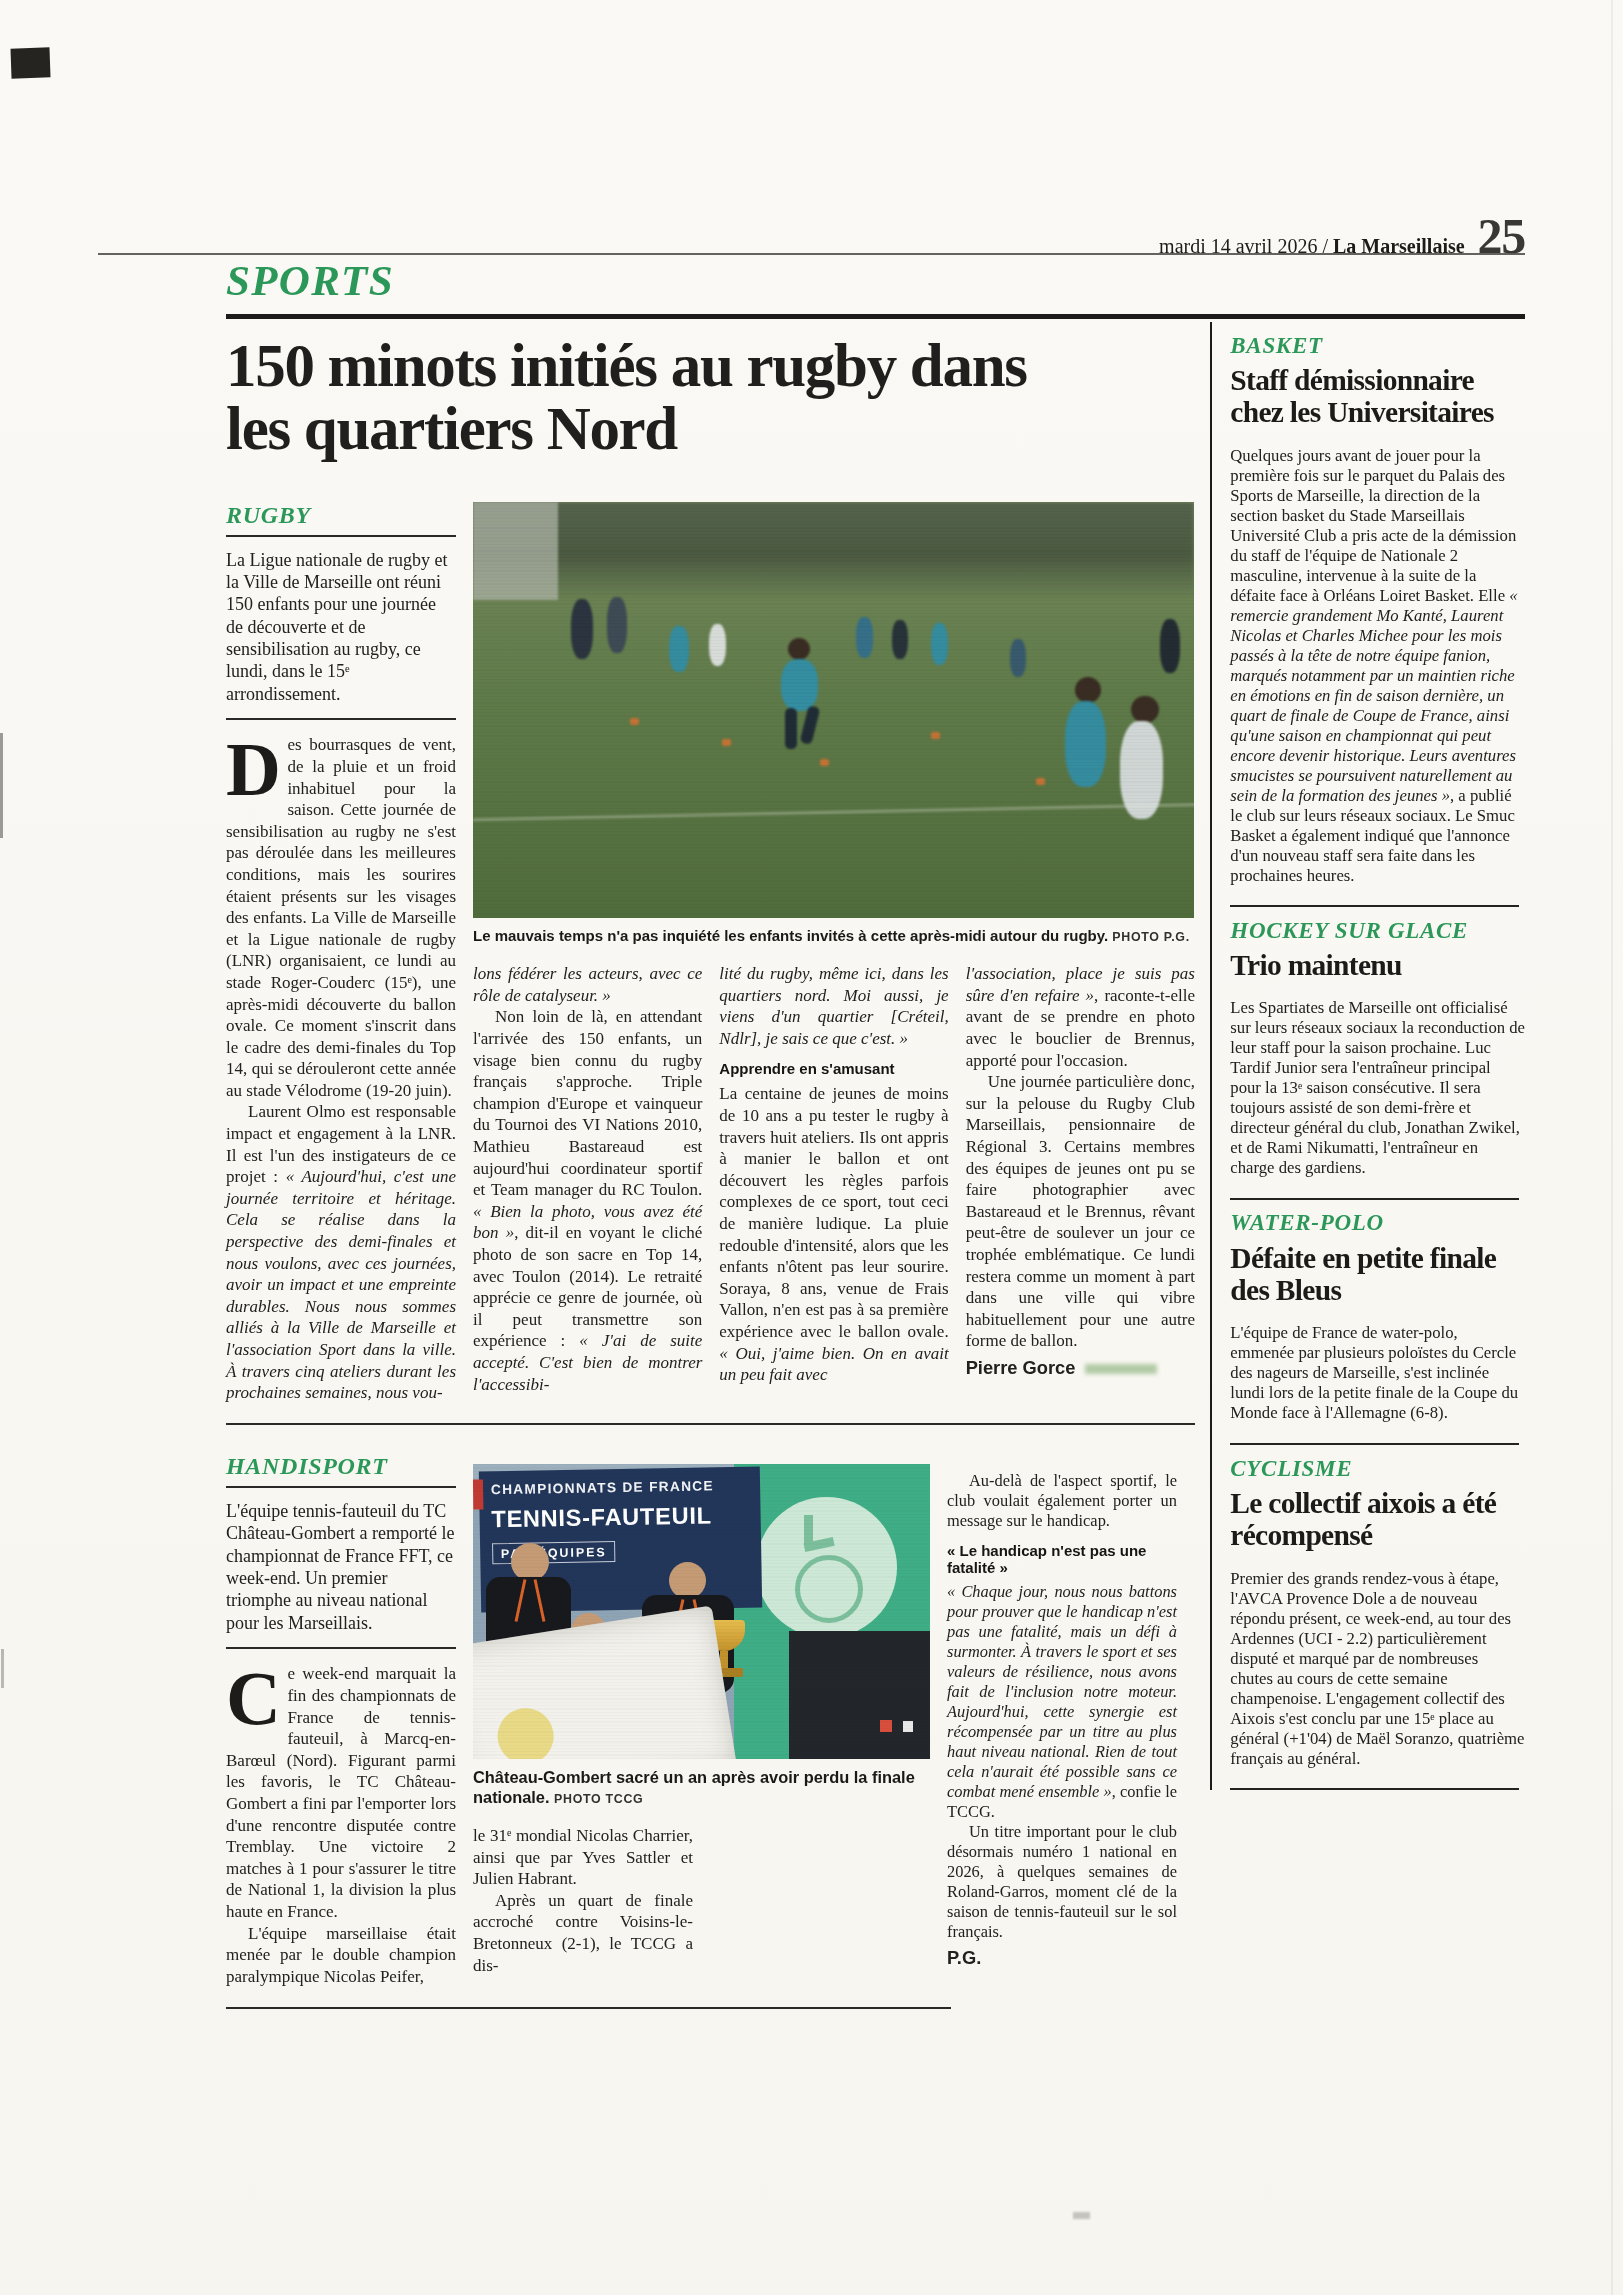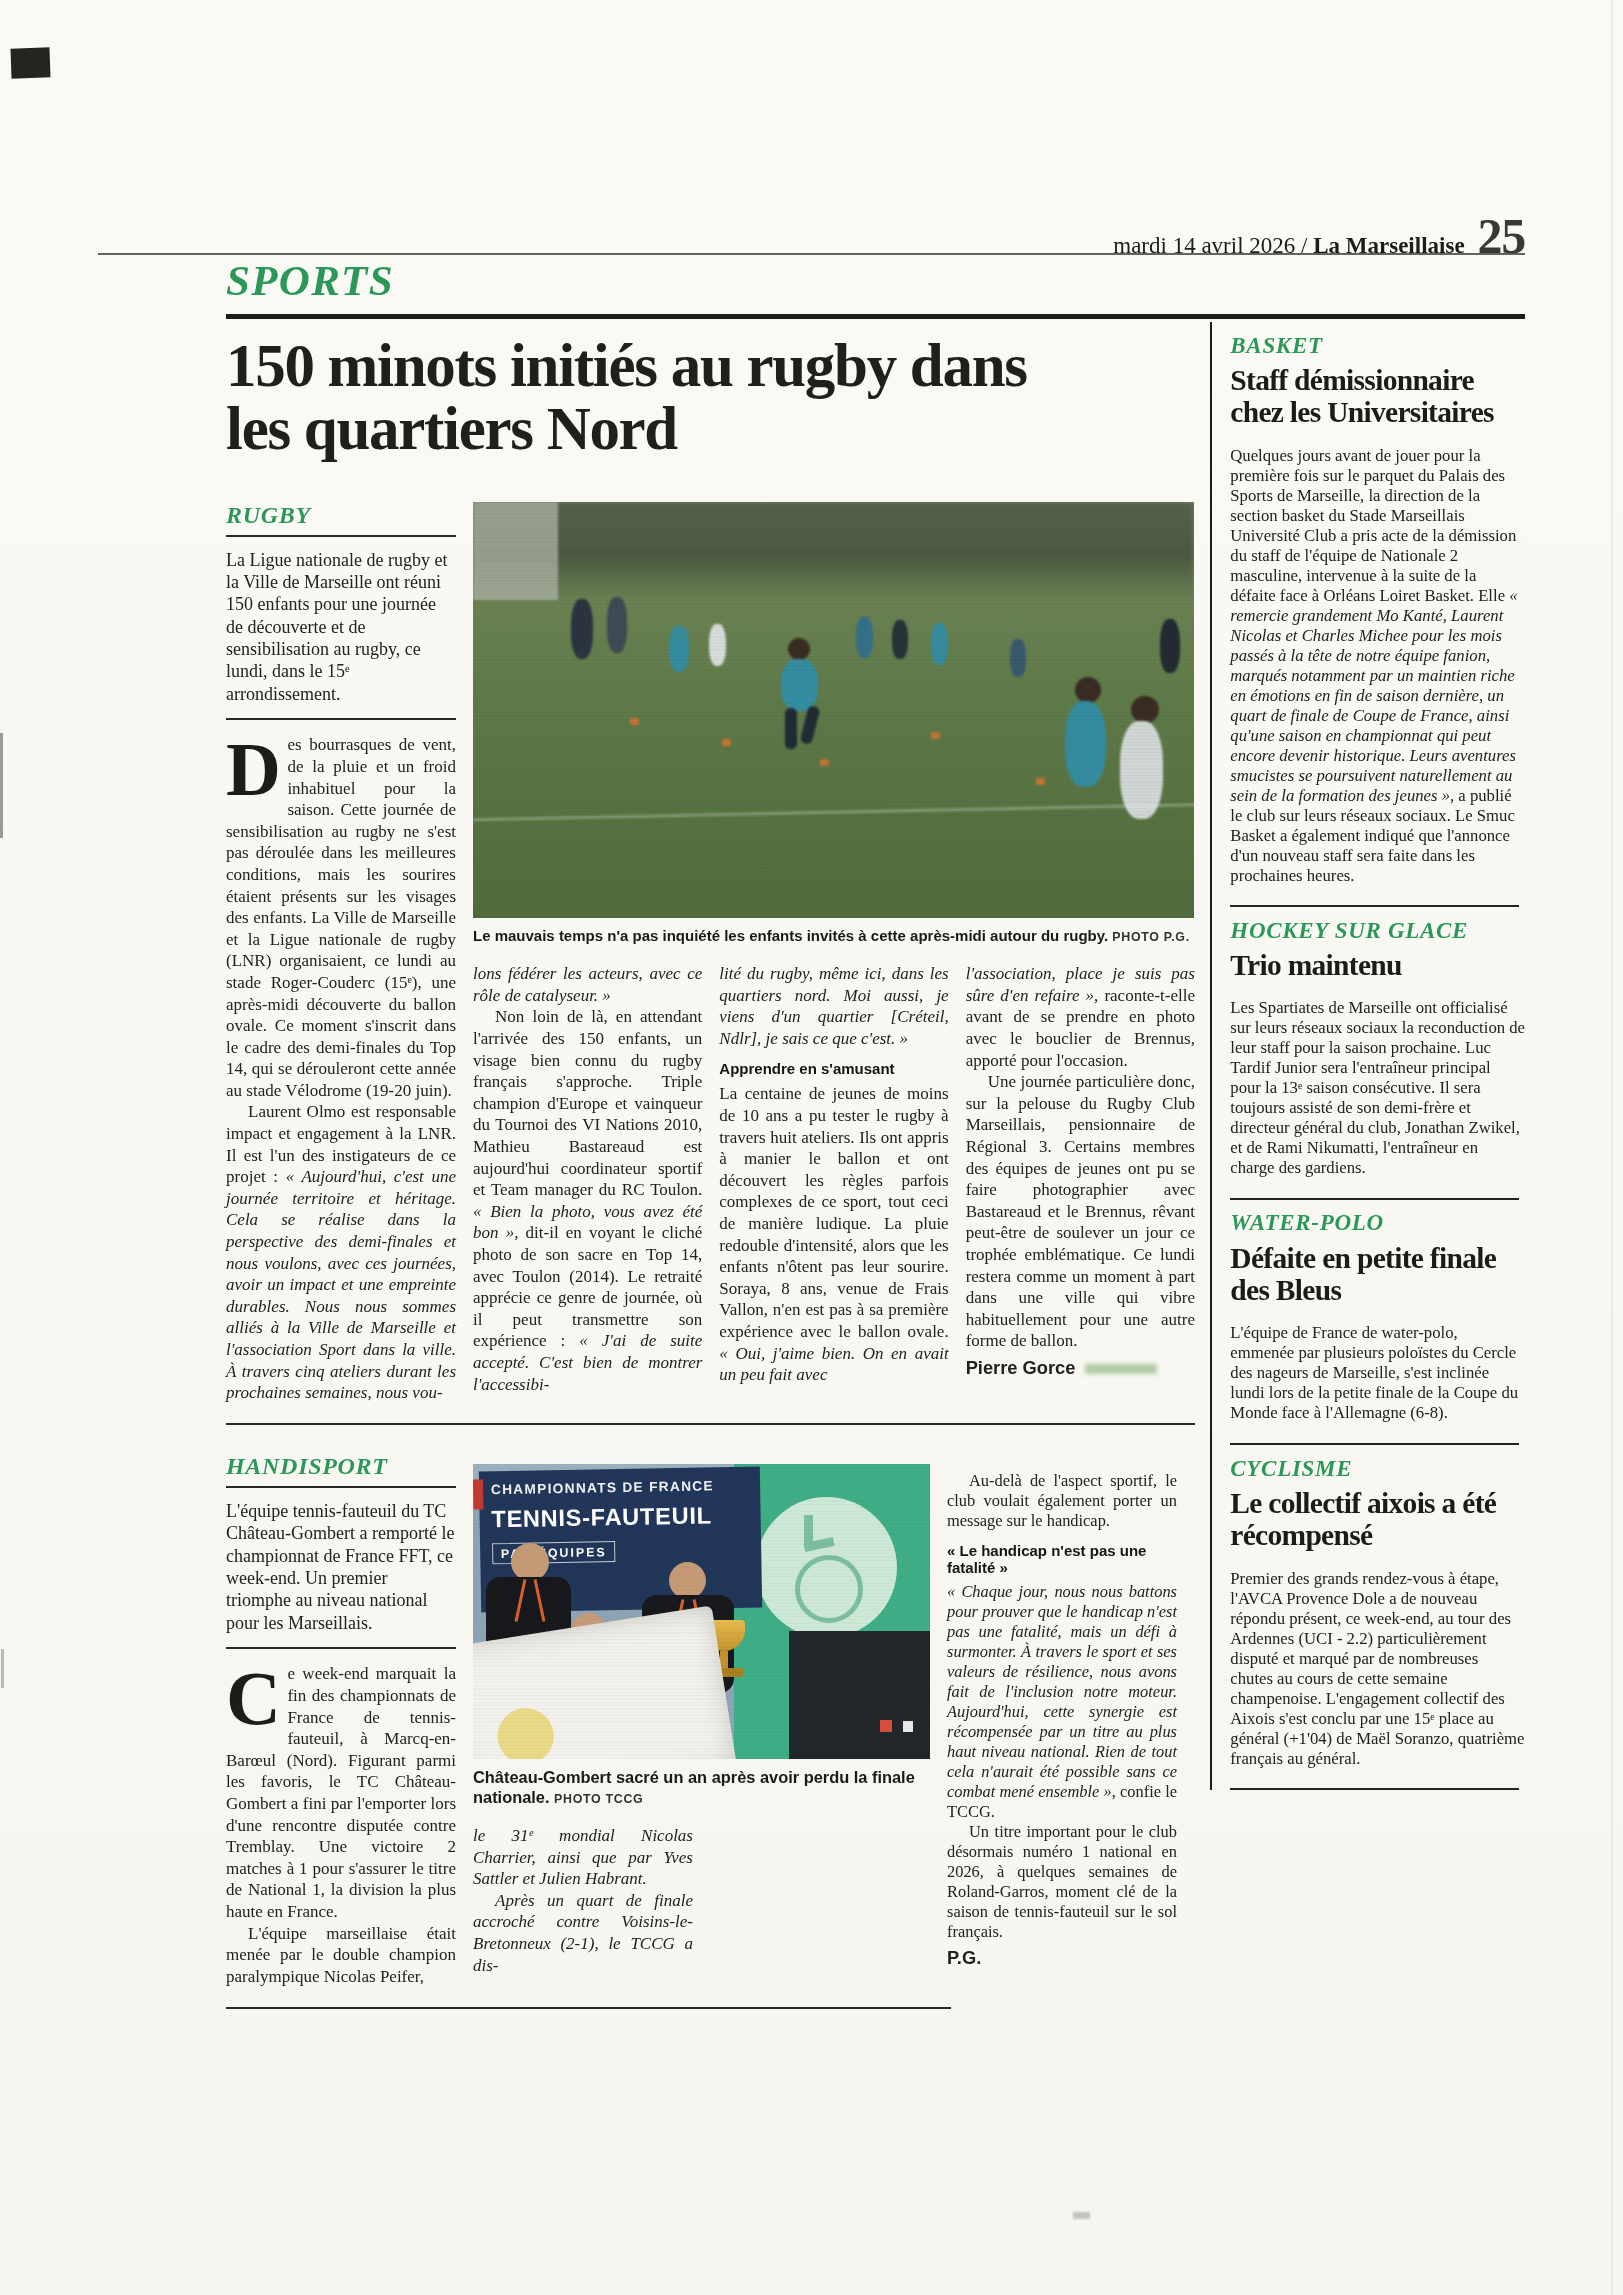--- a/index.html
+++ b/index.html
@@ -15,21 +15,21 @@
     overflow:hidden;
   }
   
   .corner-mark{position:absolute;left:10.5px;top:48px;width:39px;height:30px;background:#14110e;transform:rotate(-2deg);opacity:.92;}
   .edge-line{position:absolute;left:0;top:733px;width:3.3px;height:105px;background:#2a2722;opacity:.45;}
   .edge-line2{position:absolute;left:1.3px;top:1649px;width:2.6px;height:39px;background:#2a2722;opacity:.3;}
   .scan-right{position:absolute;right:10.5px;top:0;bottom:0;width:2px;background:rgba(0,0,0,.05);}
   .smudge-bottom{position:absolute;left:1073px;top:2212px;width:17px;height:6.5px;background:rgba(70,70,70,.28);filter:blur(1.3px);}
   
   .header{position:absolute;top:207px;right:98px;display:flex;align-items:baseline;gap:13px;}
-  .date-line{font-size:23px;color:#1d1c1a;}
+  .date-line{font-size:20px;color:#1d1c1a;}
   .brand{font-weight:700;}
   .page-number{font-size:50px;font-weight:700;color:#3a3835;letter-spacing:-1.3px;}
   .header-rule{position:absolute;top:253px;left:98px;right:98px;height:2px;background:#4a4845;opacity:.85;}
   
   .kicker{
     font-family:"Liberation Serif",serif;font-style:italic;font-weight:700;
     color:#2b9758;letter-spacing:0.7px;
   }
   .rule-thin{height:2px;background:#2a2927;}
   .rule-thick{height:5.2px;background:#1d1c1a;}
@@ -58,21 +58,21 @@
   .body-text p.ind{text-indent:22px;}
   .drop{float:left;font-weight:700;font-size:76px;line-height:.82;padding:3.9px 6.5px 0 0;color:#1d1c1a;}
   .subhead{font-family:Liberation Sans, sans-serif;font-weight:700;font-size:15px;line-height:1.12;margin:11.8px 0 5.2px;color:#151513;}
   .byline{font-family:"Liberation Sans",sans-serif;font-weight:700;font-size:18.3px;margin-top:5.2px;}
   .smudge-green{display:inline-block;width:72px;height:9.8px;background:rgba(110,160,90,.5);filter:blur(2px);vertical-align:middle;margin-left:9.2px;}
   .caption{font-family:"Liberation Sans",sans-serif;font-weight:700;color:#1b1a18;}
   .caption .credit{font-size:12.4px;letter-spacing:0.7px;color:#33312e;}
   .caption1{font-size:15px;margin-top:9.2px;white-space:nowrap;}
   .caption2{font-size:16.4px;line-height:1.25;margin-top:7.9px;width:457px;}
   .cont3{display:grid;grid-template-columns:repeat(3,1fr);gap:17px;margin-top:19.6px;}
-  .grid2{display:grid;grid-template-columns:repeat(2,1fr);gap:17px;margin-top:17px;font-style:italic;}
+  .grid2{display:grid;grid-template-columns:repeat(2,1fr);gap:17px;margin-top:17px;}
   .mid-rule{margin-top:19.6px;width:100%;}
   .bottom-rule{width:725px;margin-top:19.6px;height:2px;background:#2a2927;}
   .small p{font-size:16.4px;line-height:20px;}
   
   .photo1{
     position:relative;width:721px;height:416px;overflow:hidden;
     background:linear-gradient(180deg,#77895f 0%,#66805022 0%),
                linear-gradient(180deg,#7d8d68 0%,#6d8355 20%,#5f7a49 45%,#567140 72%,#4d6939 100%);
   }
   .photo1 .hedge{position:absolute;left:0;top:0;right:0;height:98px;

